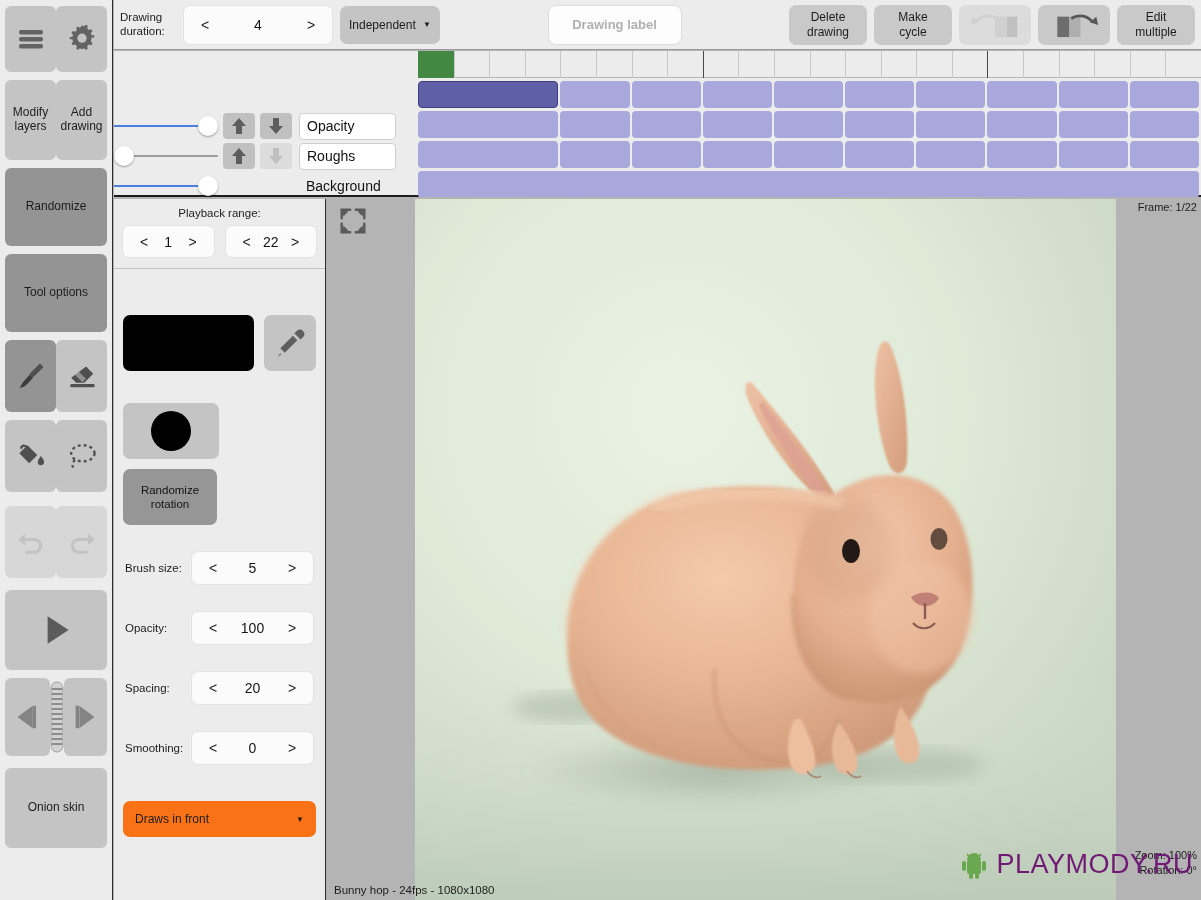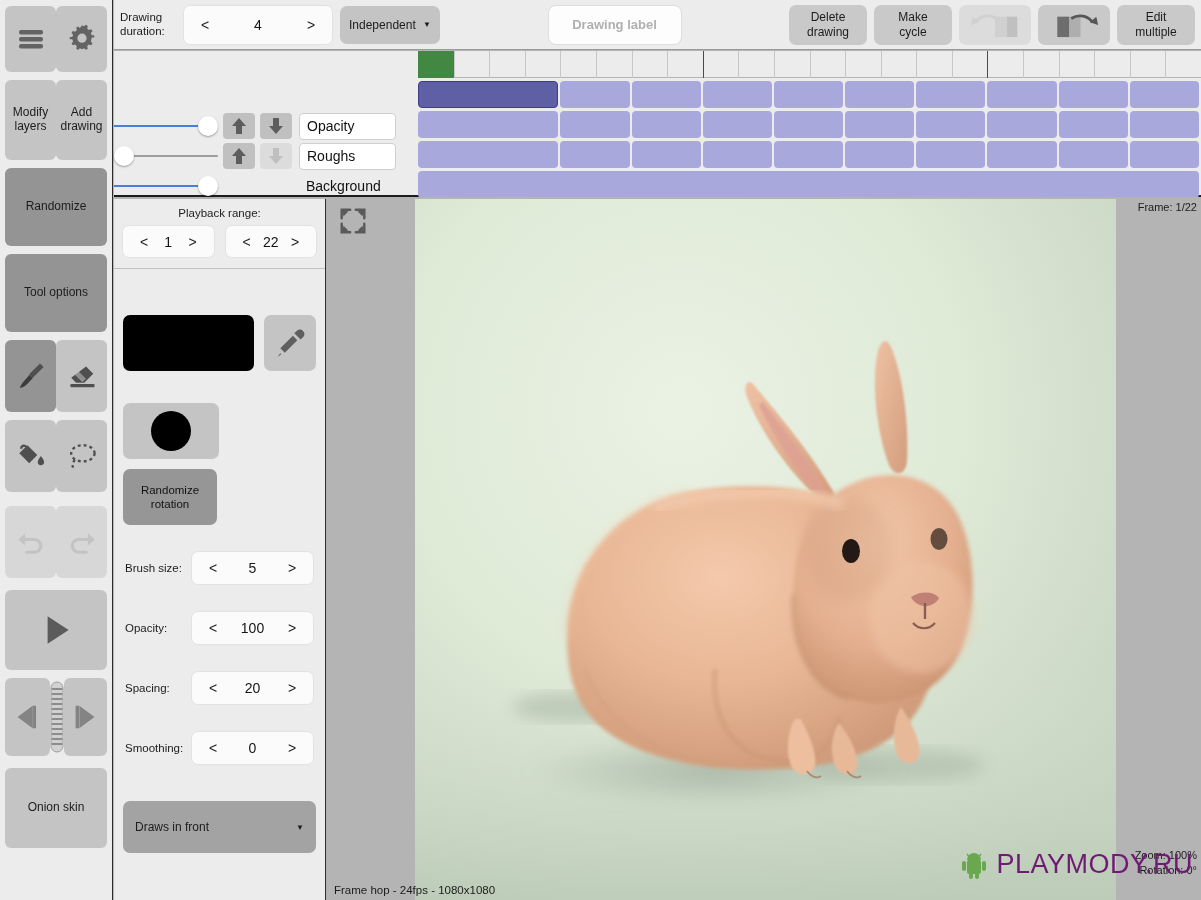--- a/index.html
+++ b/index.html
@@ -92,21 +92,21 @@
   #brushrow { display:flex; gap:10px; padding:32px 9px 0;flex-direction:column; }
   #brush-preview { width:96px; height:56px; background:#c4c4c4; border-radius:7px;
     display:flex; align-items:center; justify-content:center; }
   #brush-dot { width:40px; height:40px; border-radius:50%; background:#000; }
   #randomize { width:94px; height:56px; background:#969696; border-radius:7px;
     display:flex; align-items:center; justify-content:center; text-align:center;
     font-size:11.5px; color:#131313; line-height:1.22; }
   .prow { display:flex; align-items:center; padding:0 11px; margin-top:26px; }
   .plabel { font-size:11.5px; color:#1c1c1c; width:66px; }
   .pstep { flex:1; height:34px; }
-  #draws-front { margin:36px 9px 0; height:52px; background:#a3a3a3;
+  #draws-front { margin:36px 9px 0; height:36px; background:#f97316;
     border-radius:7px; display:flex; align-items:center;
     justify-content:space-between; padding:0 12px; font-size:12px; color:#1c1c1c; }
 
   
   #gutter { position:absolute; left:327px; top:199px; width:88px; height:701px;
     background:#b4b4b4; }
   #expand-btn { position:absolute; left:8px; top:4px; width:36px; height:36px;
     display:flex; align-items:center; justify-content:center; }
   #canvas-area { position:absolute; left:415px; top:199px; width:701px; height:701px;
     overflow:hidden; }
@@ -615,21 +615,21 @@
   </div>
 
   <div id="right-gutter">
     <div id="frame-ind">Frame: 1/22</div>
     <div id="zoom-ind">
       <span>Zoom: 100%</span><br>
       <span>Rotation: 0°</span>
     </div>
   </div>
 
-  <div id="status-text">Frame hop - 24fps - 1080x1080</div>
+  <div id="status-text">Bunny hop - 24fps - 1080x1080</div>
 
   <div id="watermark">
     <svg width="26" height="30" viewBox="0 0 26 30">
       <rect x="6" y="10" width="14" height="14" rx="2" fill="#6aa84f"></rect>
       <rect x="1" y="11" width="4" height="10" rx="2" fill="#6aa84f"></rect>
       <rect x="21" y="11" width="4" height="10" rx="2" fill="#6aa84f"></rect>
       <path d="M6 10a7 7 0 0114 0z" fill="#6aa84f"></path>
       <rect x="8" y="23" width="4" height="6" rx="2" fill="#6aa84f"></rect>
       <rect x="14" y="23" width="4" height="6" rx="2" fill="#6aa84f"></rect>
       <line x1="6" y1="4" x2="9" y2="8" stroke="#6aa84f" stroke-width="1.4"></line>

